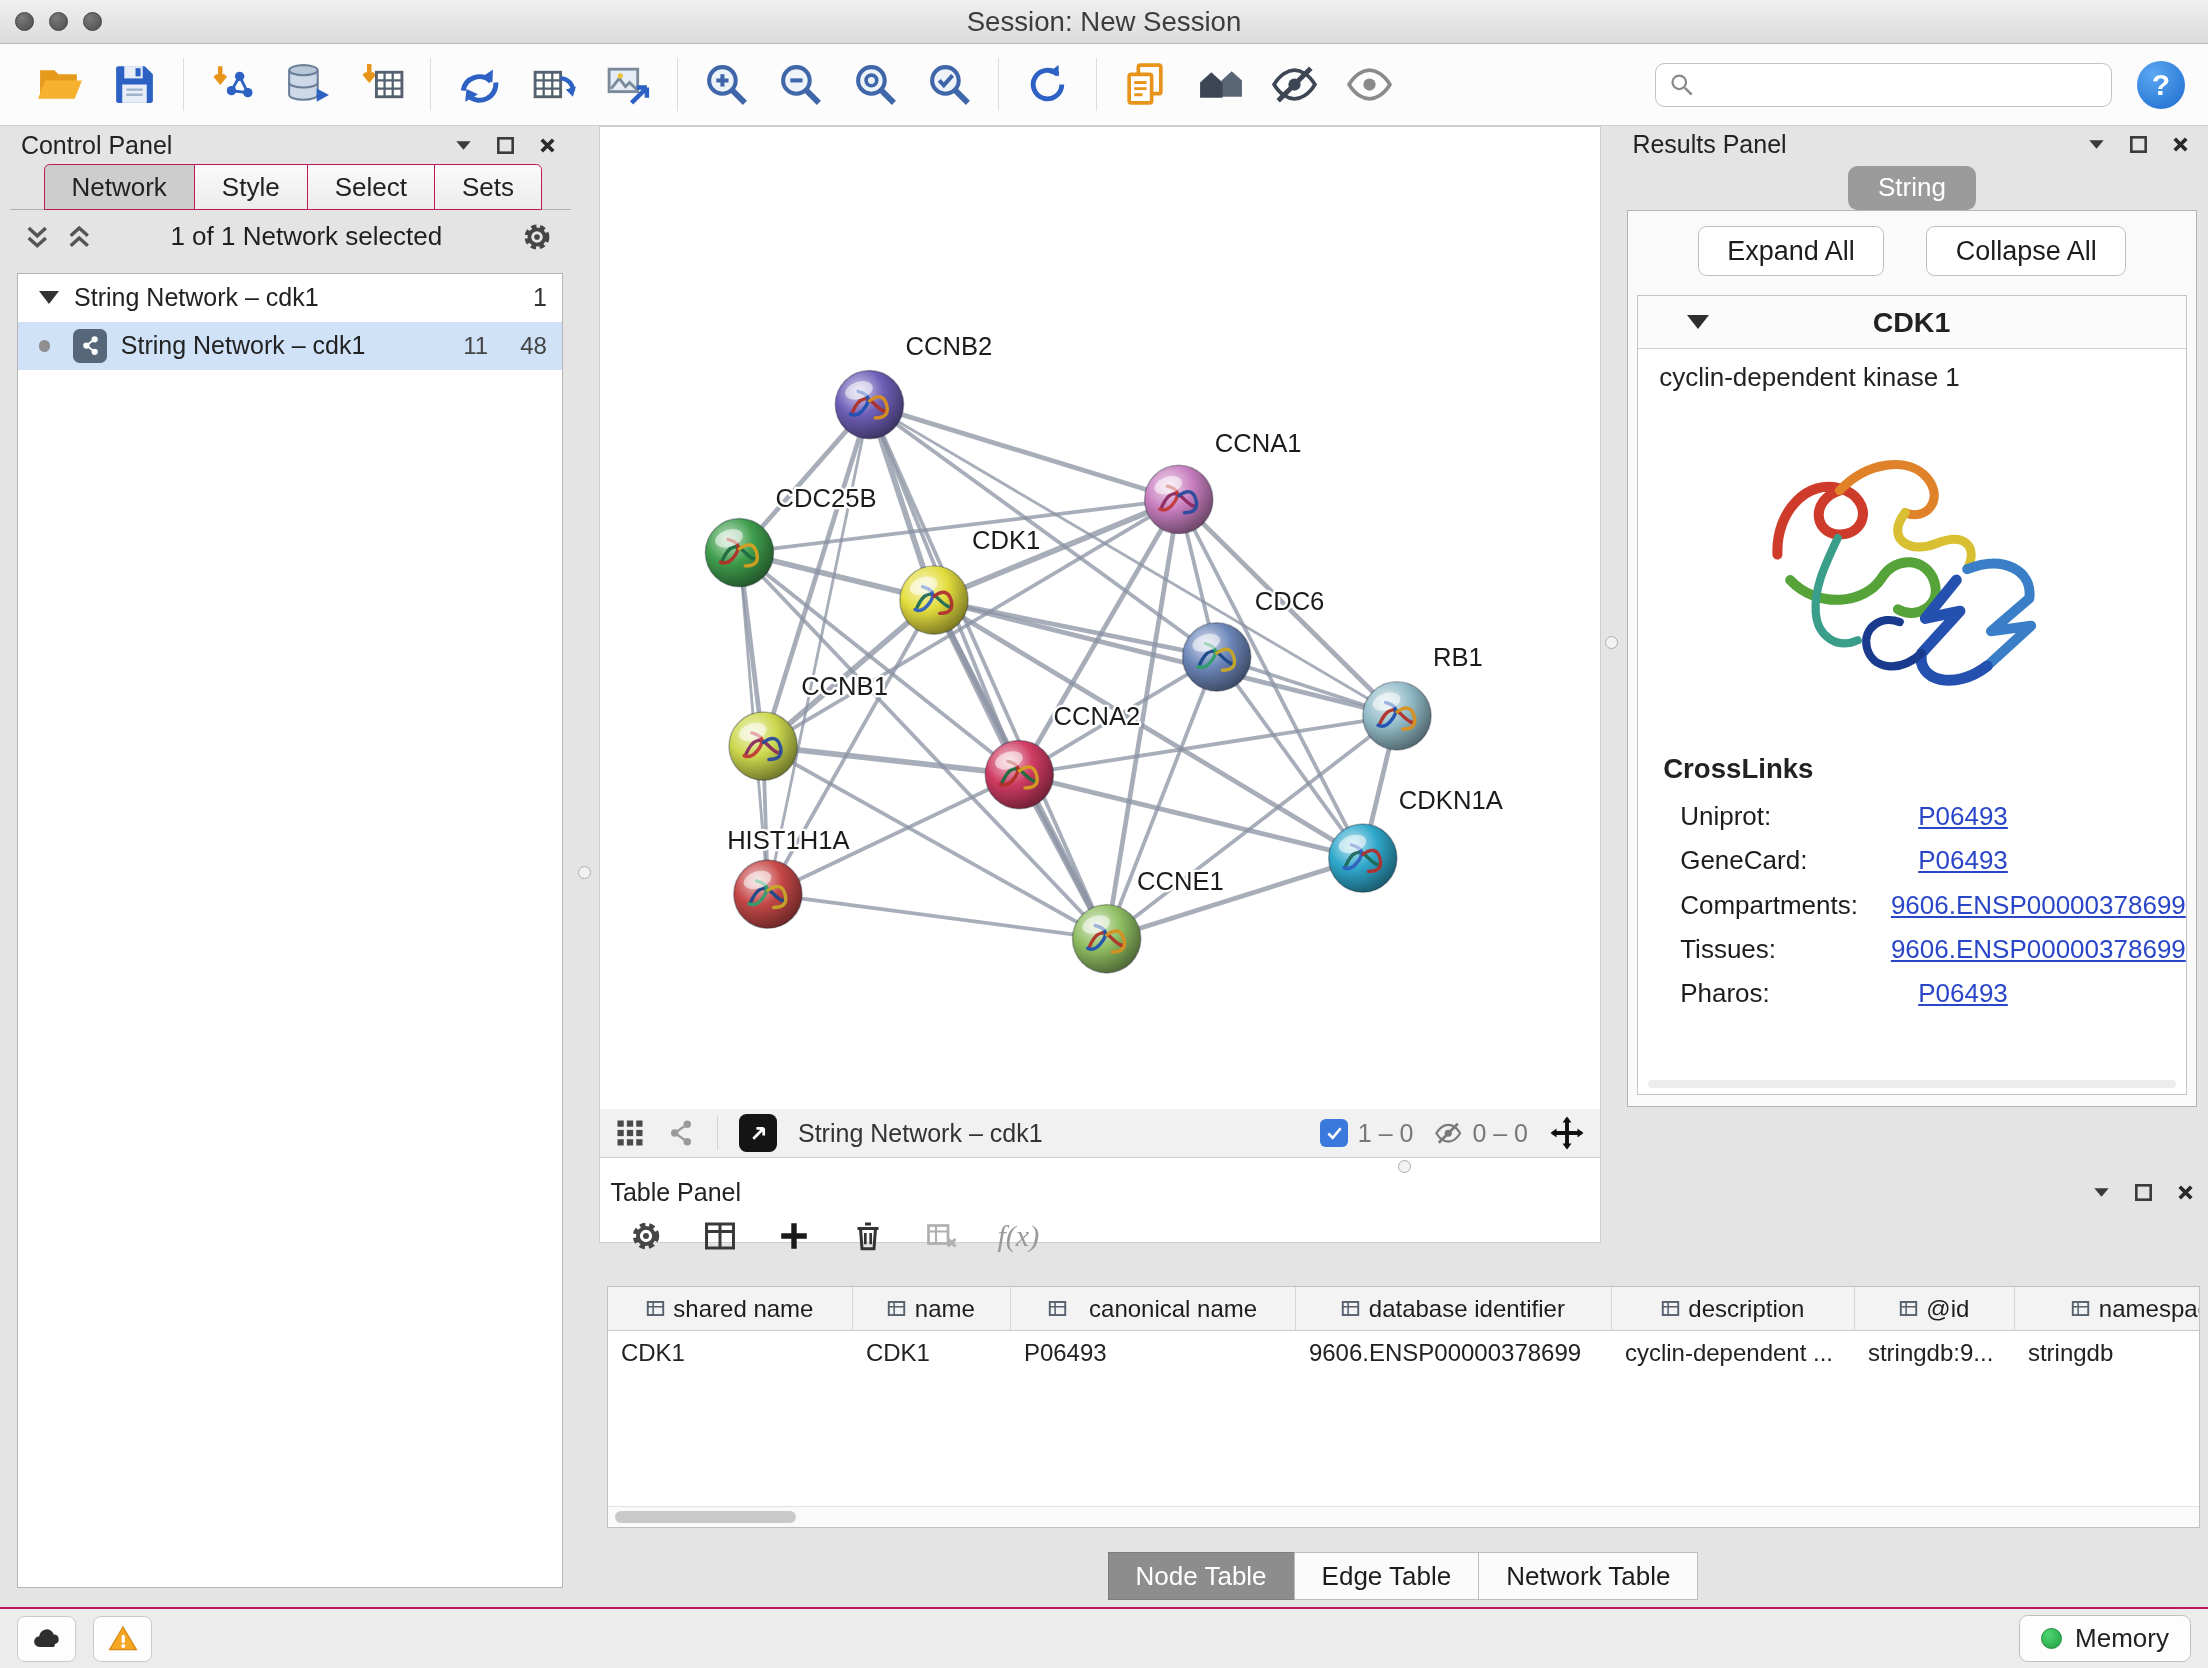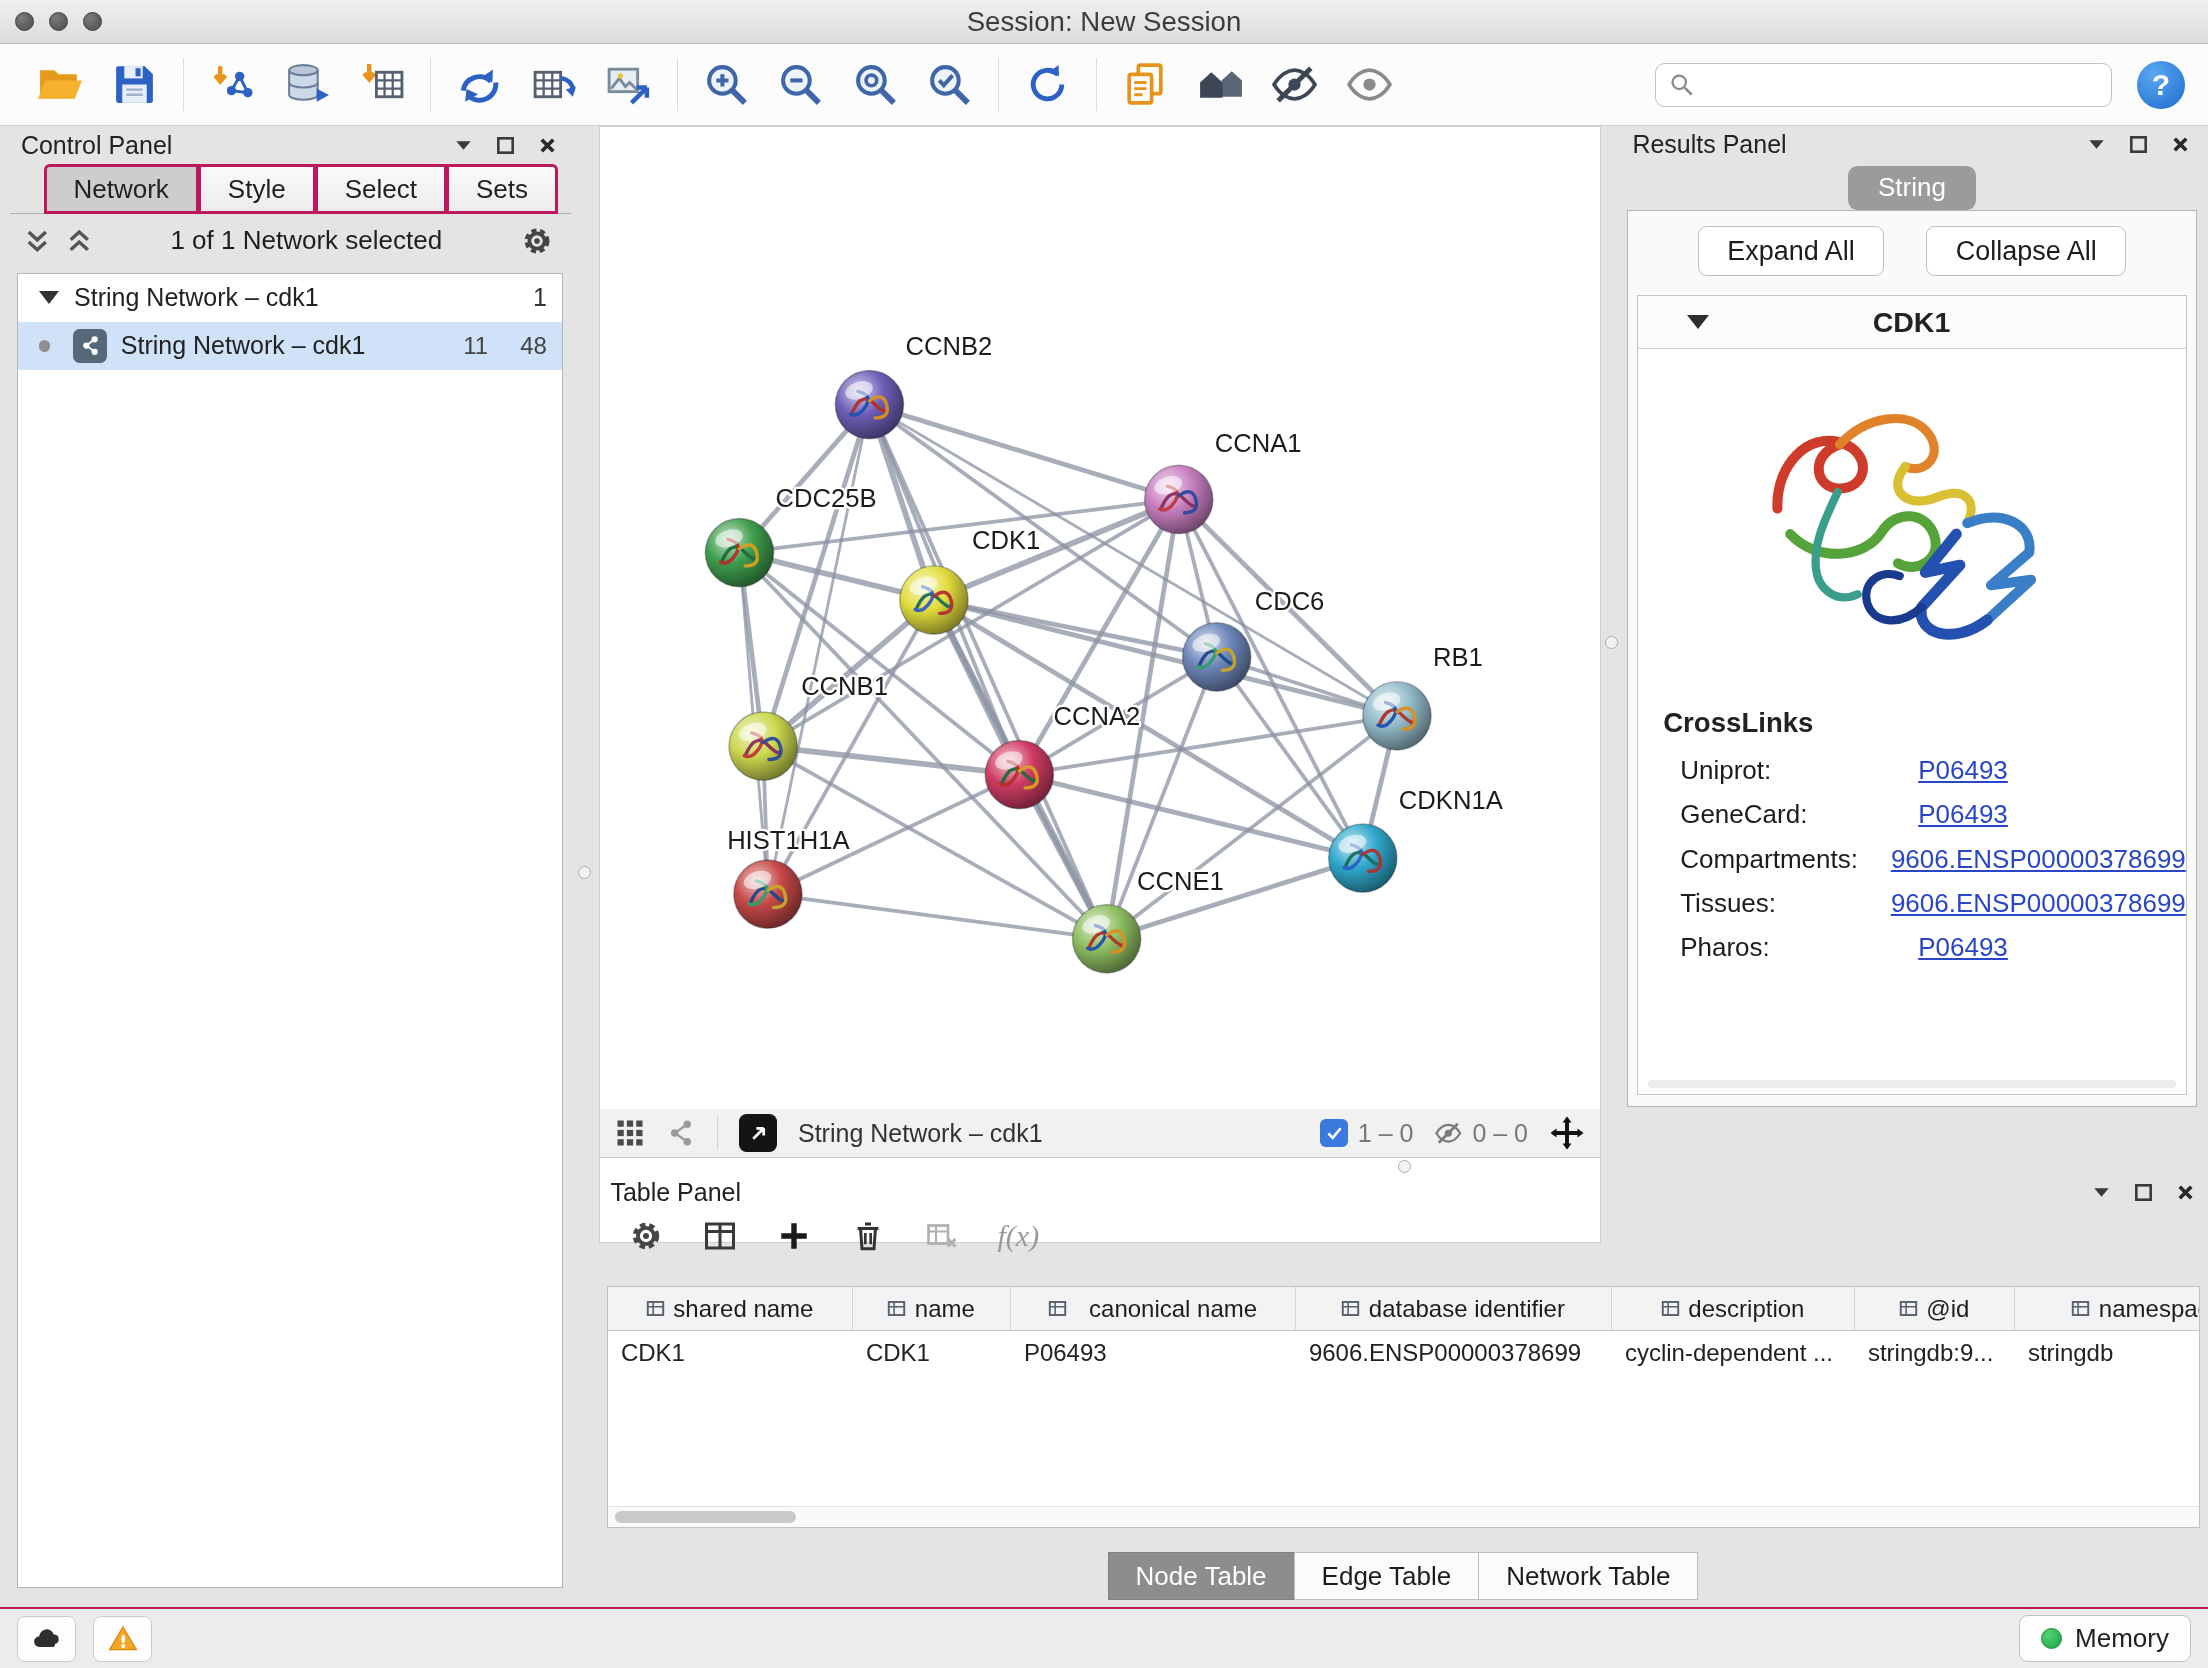--- a/index.html
+++ b/index.html
@@ -34,21 +34,21 @@
   #workspace { position:absolute; top:126px; left:0; right:0; bottom:61px; }
 
   .panel-head { height:36px; display:flex; align-items:center; padding:0 11.4px; }
   .panel-title { font-size:25px; color:#222; }
   .ph-icons { margin-left:auto; display:flex; align-items:center; gap:19px; }
   .ph-icons svg { width:23px; height:23px; }
 
   
   #control-panel { position:absolute; left:9.5px; top:1.9px; width:561px; height:1470px; }
   #cp-tabs-row { border-bottom:1px solid #b0b0b0; padding-left:34px; display:flex; }
-  .cp-tab { font-size:26px; padding:6.7px 27px; border:3px solid #be185d; margin-left:-1px;
+  .cp-tab { font-size:26px; padding:6.7px 27px; border:1px solid #be185d; margin-left:-1px;
     background:linear-gradient(#fafafa,#ececec); margin-bottom:-1px; }
   .cp-tab:first-child { border-radius:5.7px 0 0 0; margin-left:0; }
   .cp-tab:last-child { border-radius:0 5.7px 0 0; }
   .cp-tab.selected { background:#cdcdcd; }
   #cp-status { display:flex; align-items:center; padding:9.5px 17px 7.6px 13.3px; }
   #cp-status .chevrons { display:flex; gap:13.3px; }
   #cp-status svg { width:28.5px; height:28.5px; }
   #cp-status-text { flex:1; text-align:center; font-size:26px; color:#1f1f1f; }
   #cp-tree { position:absolute; left:7.6px; right:7.6px; top:145px; bottom:9.5px;
     background:#fff; border:1px solid #b5b5b5; overflow:hidden; }
@@ -681,20 +681,21 @@
       <div id="results-body">
         <div id="rp-buttons">
           <div class="rp-btn">Expand All</div>
           <div class="rp-btn">Collapse All</div>
         </div>
         <div id="gene-box">
           <div id="gene-head">
             <span class="caret"></span>
             <span id="gene-name">CDK1</span>
           </div>
+          <div id="gene-desc">cyclin-dependent kinase 1</div>
           <div id="ribbon-wrap">
             <svg viewBox="0 0 400 360" width="365" height="329">
               <g fill="none" stroke-linecap="round" stroke-linejoin="round">
                 <path d="M52 168 C50 120 86 84 122 96 C158 108 150 148 118 146 C92 144 88 108 120 98" stroke="#cf3b2a" stroke-width="11"></path>
                 <path d="M120 98 C150 66 196 60 216 84 C236 108 214 132 192 122" stroke="#e0822a" stroke-width="10"></path>
                 <path d="M192 122 C170 150 196 168 226 156 C258 143 272 160 260 184" stroke="#d8c032" stroke-width="10"></path>
                 <path d="M66 196 C96 228 148 222 166 194 C182 168 216 172 224 198 C232 224 204 240 184 228" stroke="#56a33a" stroke-width="11"></path>
                 <path d="M118 150 C104 180 92 204 94 232 C96 258 118 272 140 262" stroke="#3a9e8a" stroke-width="9"></path>
                 <path d="M260 184 C300 168 332 186 328 216 L286 252 L330 246 L282 290" stroke="#3a7ec8" stroke-width="11"></path>
                 <path d="M282 290 C246 318 204 306 210 276 L252 230 L214 238 L248 196" stroke="#2450b0" stroke-width="12"></path>

